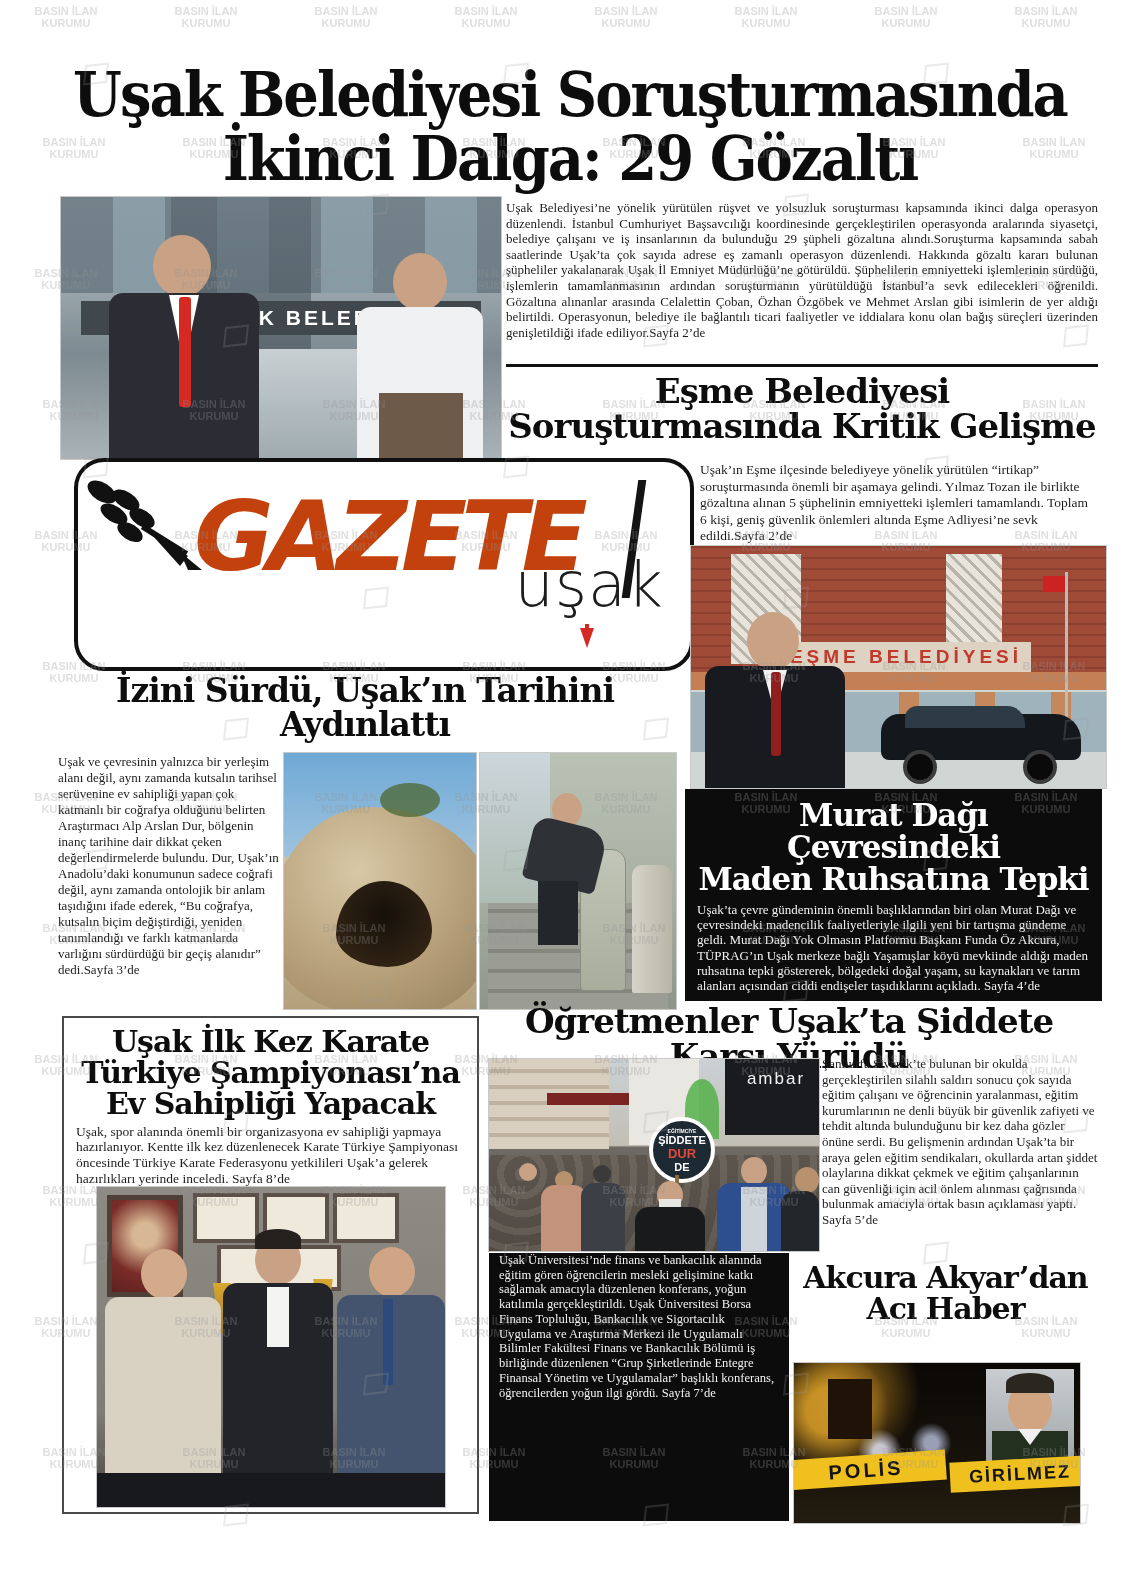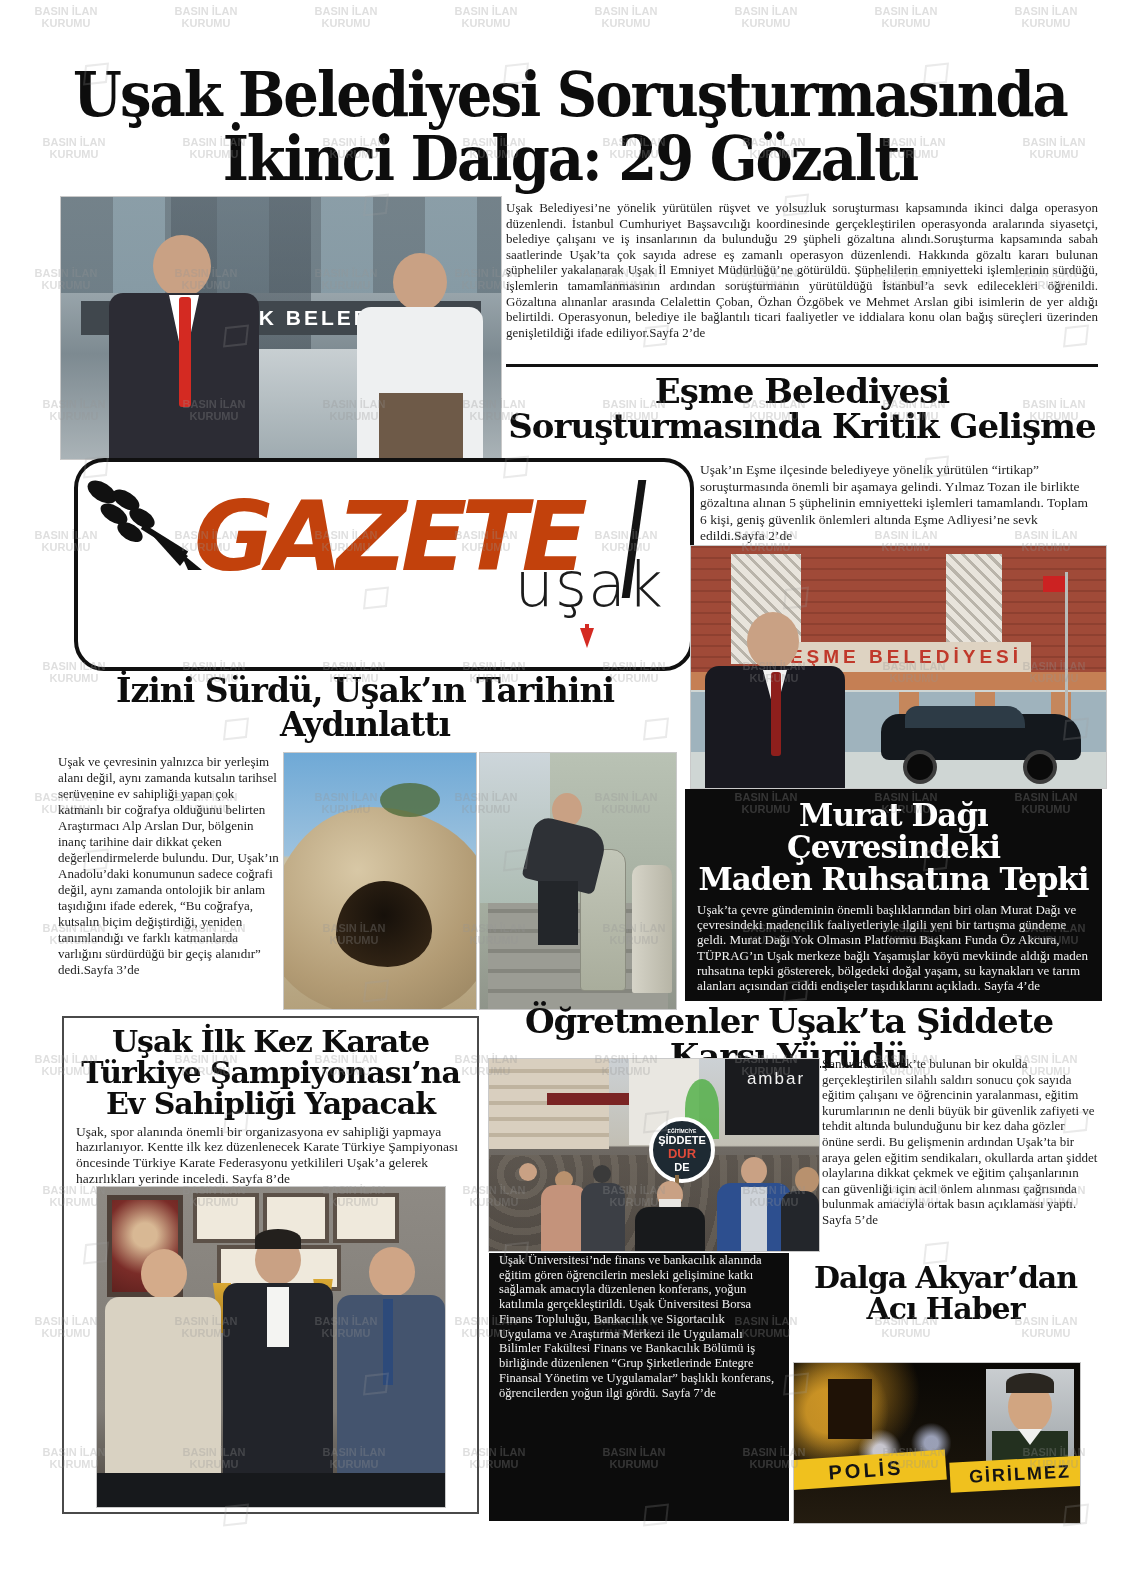--- a/index.html
+++ b/index.html
@@ -214,21 +214,21 @@
     <div class="torso" style="left:292px;top:132px;width:38px;height:60px;background:#23262b;"></div>
   </div>
 
   <div class="abs body" style="left:822px;top:1056px;width:276px;font-size:13px;line-height:15.6px;text-align:left;">Şanlıurfa Siverek’te bulunan bir okulda gerçekleştirilen silahlı saldırı sonucu çok sayıda eğitim çalışanı ve öğrencinin yaralanması, eğitim kurumlarının ne denli büyük bir güvenlik zafiyeti ve tehdit altında bulunduğunu bir kez daha gözler önüne serdi. Bu gelişmenin ardından Uşak’ta bir araya gelen eğitim sendikaları, okullarda artan şiddet olaylarına dikkat çekmek ve eğitim çalışanlarının can güvenliği için acil önlem alınması çağrısında bulunmak amacıyla ortak basın açıklaması yaptı. Sayfa 5’de</div>
 
   <div class="blackblock" style="left:489px;top:1253px;width:300px;height:268px;">
     <div class="body body-white" style="margin:0 10px;font-size:12.6px;line-height:1.17;text-align:left;">Uşak Üniversitesi’nde finans ve bankacılık alanında eğitim gören öğrencilerin mesleki gelişimine katkı sağlamak amacıyla düzenlenen konferans, yoğun katılımla gerçekleştirildi. Uşak Üniversitesi Borsa Finans Topluluğu, Bankacılık ve Sigortacılık Uygulama ve Araştırma Merkezi ile Uygulamalı Bilimler Fakültesi Finans ve Bankacılık Bölümü iş birliğinde düzenlenen “Grup Şirketlerinde Entegre Finansal Yönetim ve Uygulamalar” başlıklı konferans, öğrencilerden yoğun ilgi gördü. Sayfa 7’de</div>
   </div>
 
   <div class="abs hl" style="left:793px;top:1262px;width:305px;font-size:30px;">
-    <div>Dalga Akyar’dan</div>
+    <div>Akcura Akyar’dan</div>
     <div>Acı Haber</div>
   </div>
 
   <div class="photo" style="left:793px;top:1362px;width:286px;height:160px;">
     <div class="abs" style="inset:0;background:
       radial-gradient(circle at 12% 30%, rgba(220,160,40,.85) 0 8%, transparent 22%),
       radial-gradient(circle at 30% 55%, rgba(240,240,255,.8) 0 3%, transparent 10%),
       radial-gradient(circle at 48% 50%, rgba(210,220,255,.7) 0 4%, transparent 12%),
       radial-gradient(circle at 20% 18%, rgba(200,140,30,.5) 0 10%, transparent 26%),
       linear-gradient(180deg,#0a0805 0%,#17120a 60%,#241c10 100%);"></div>

